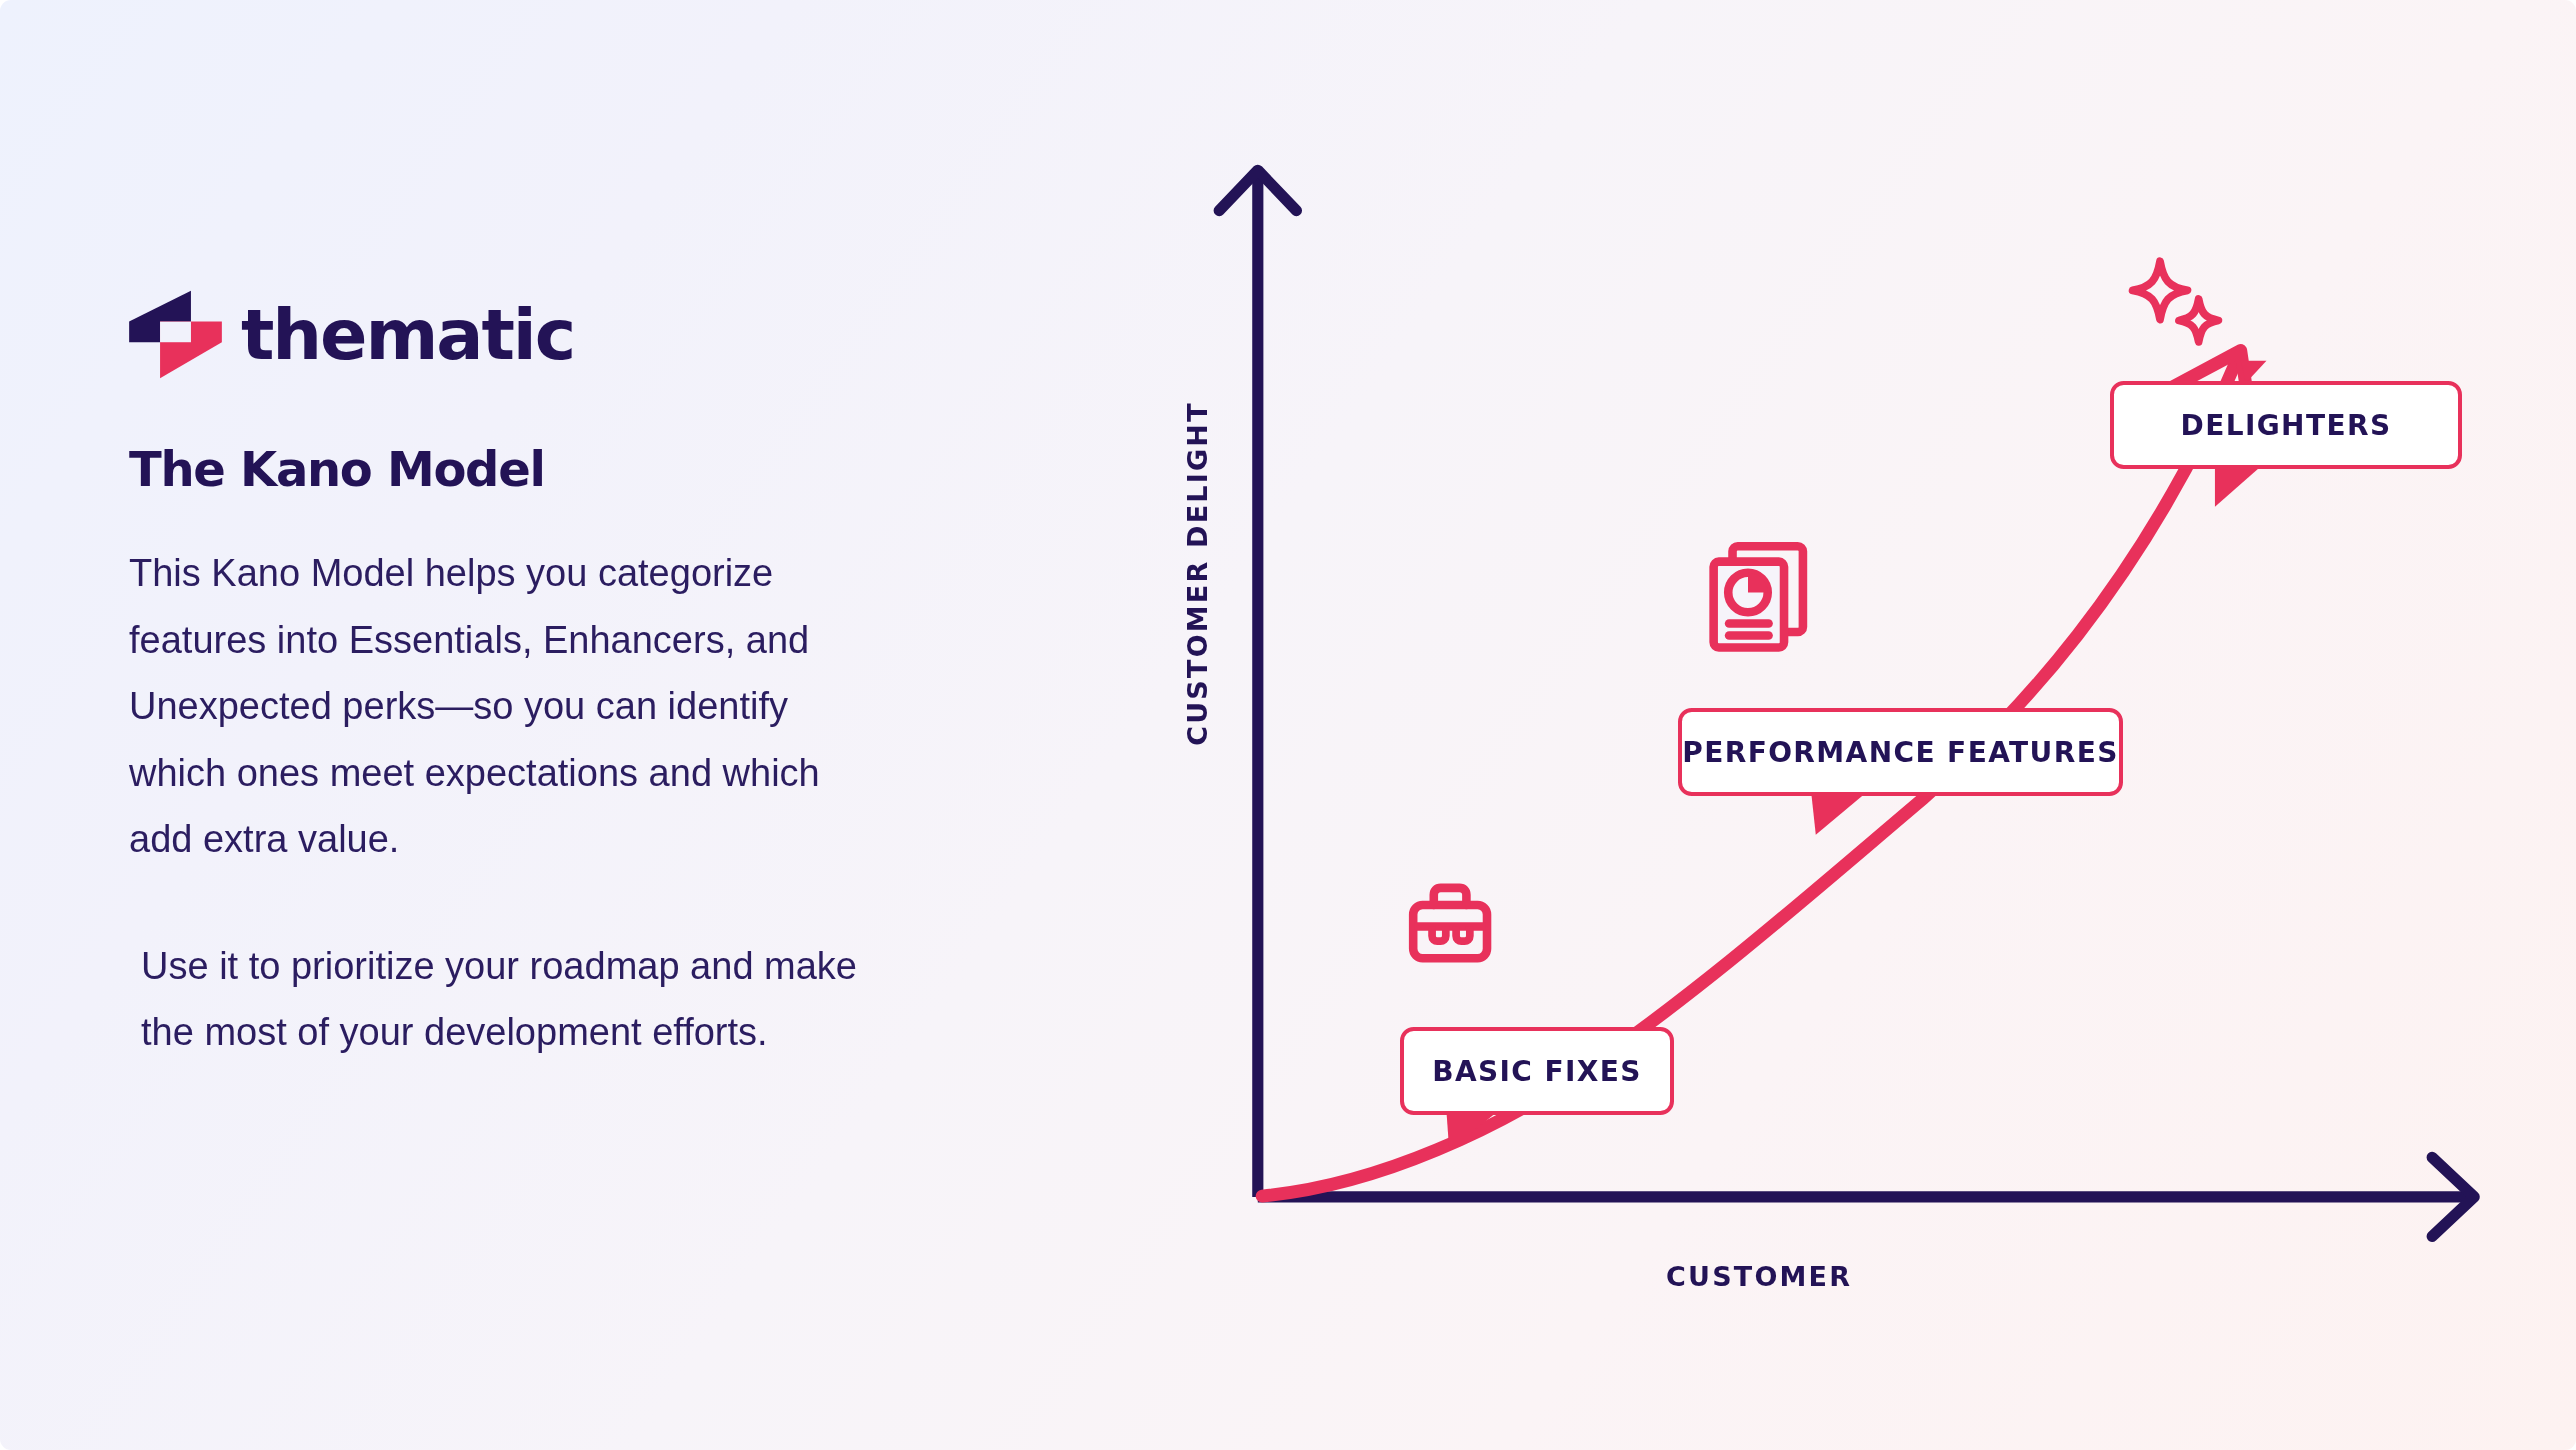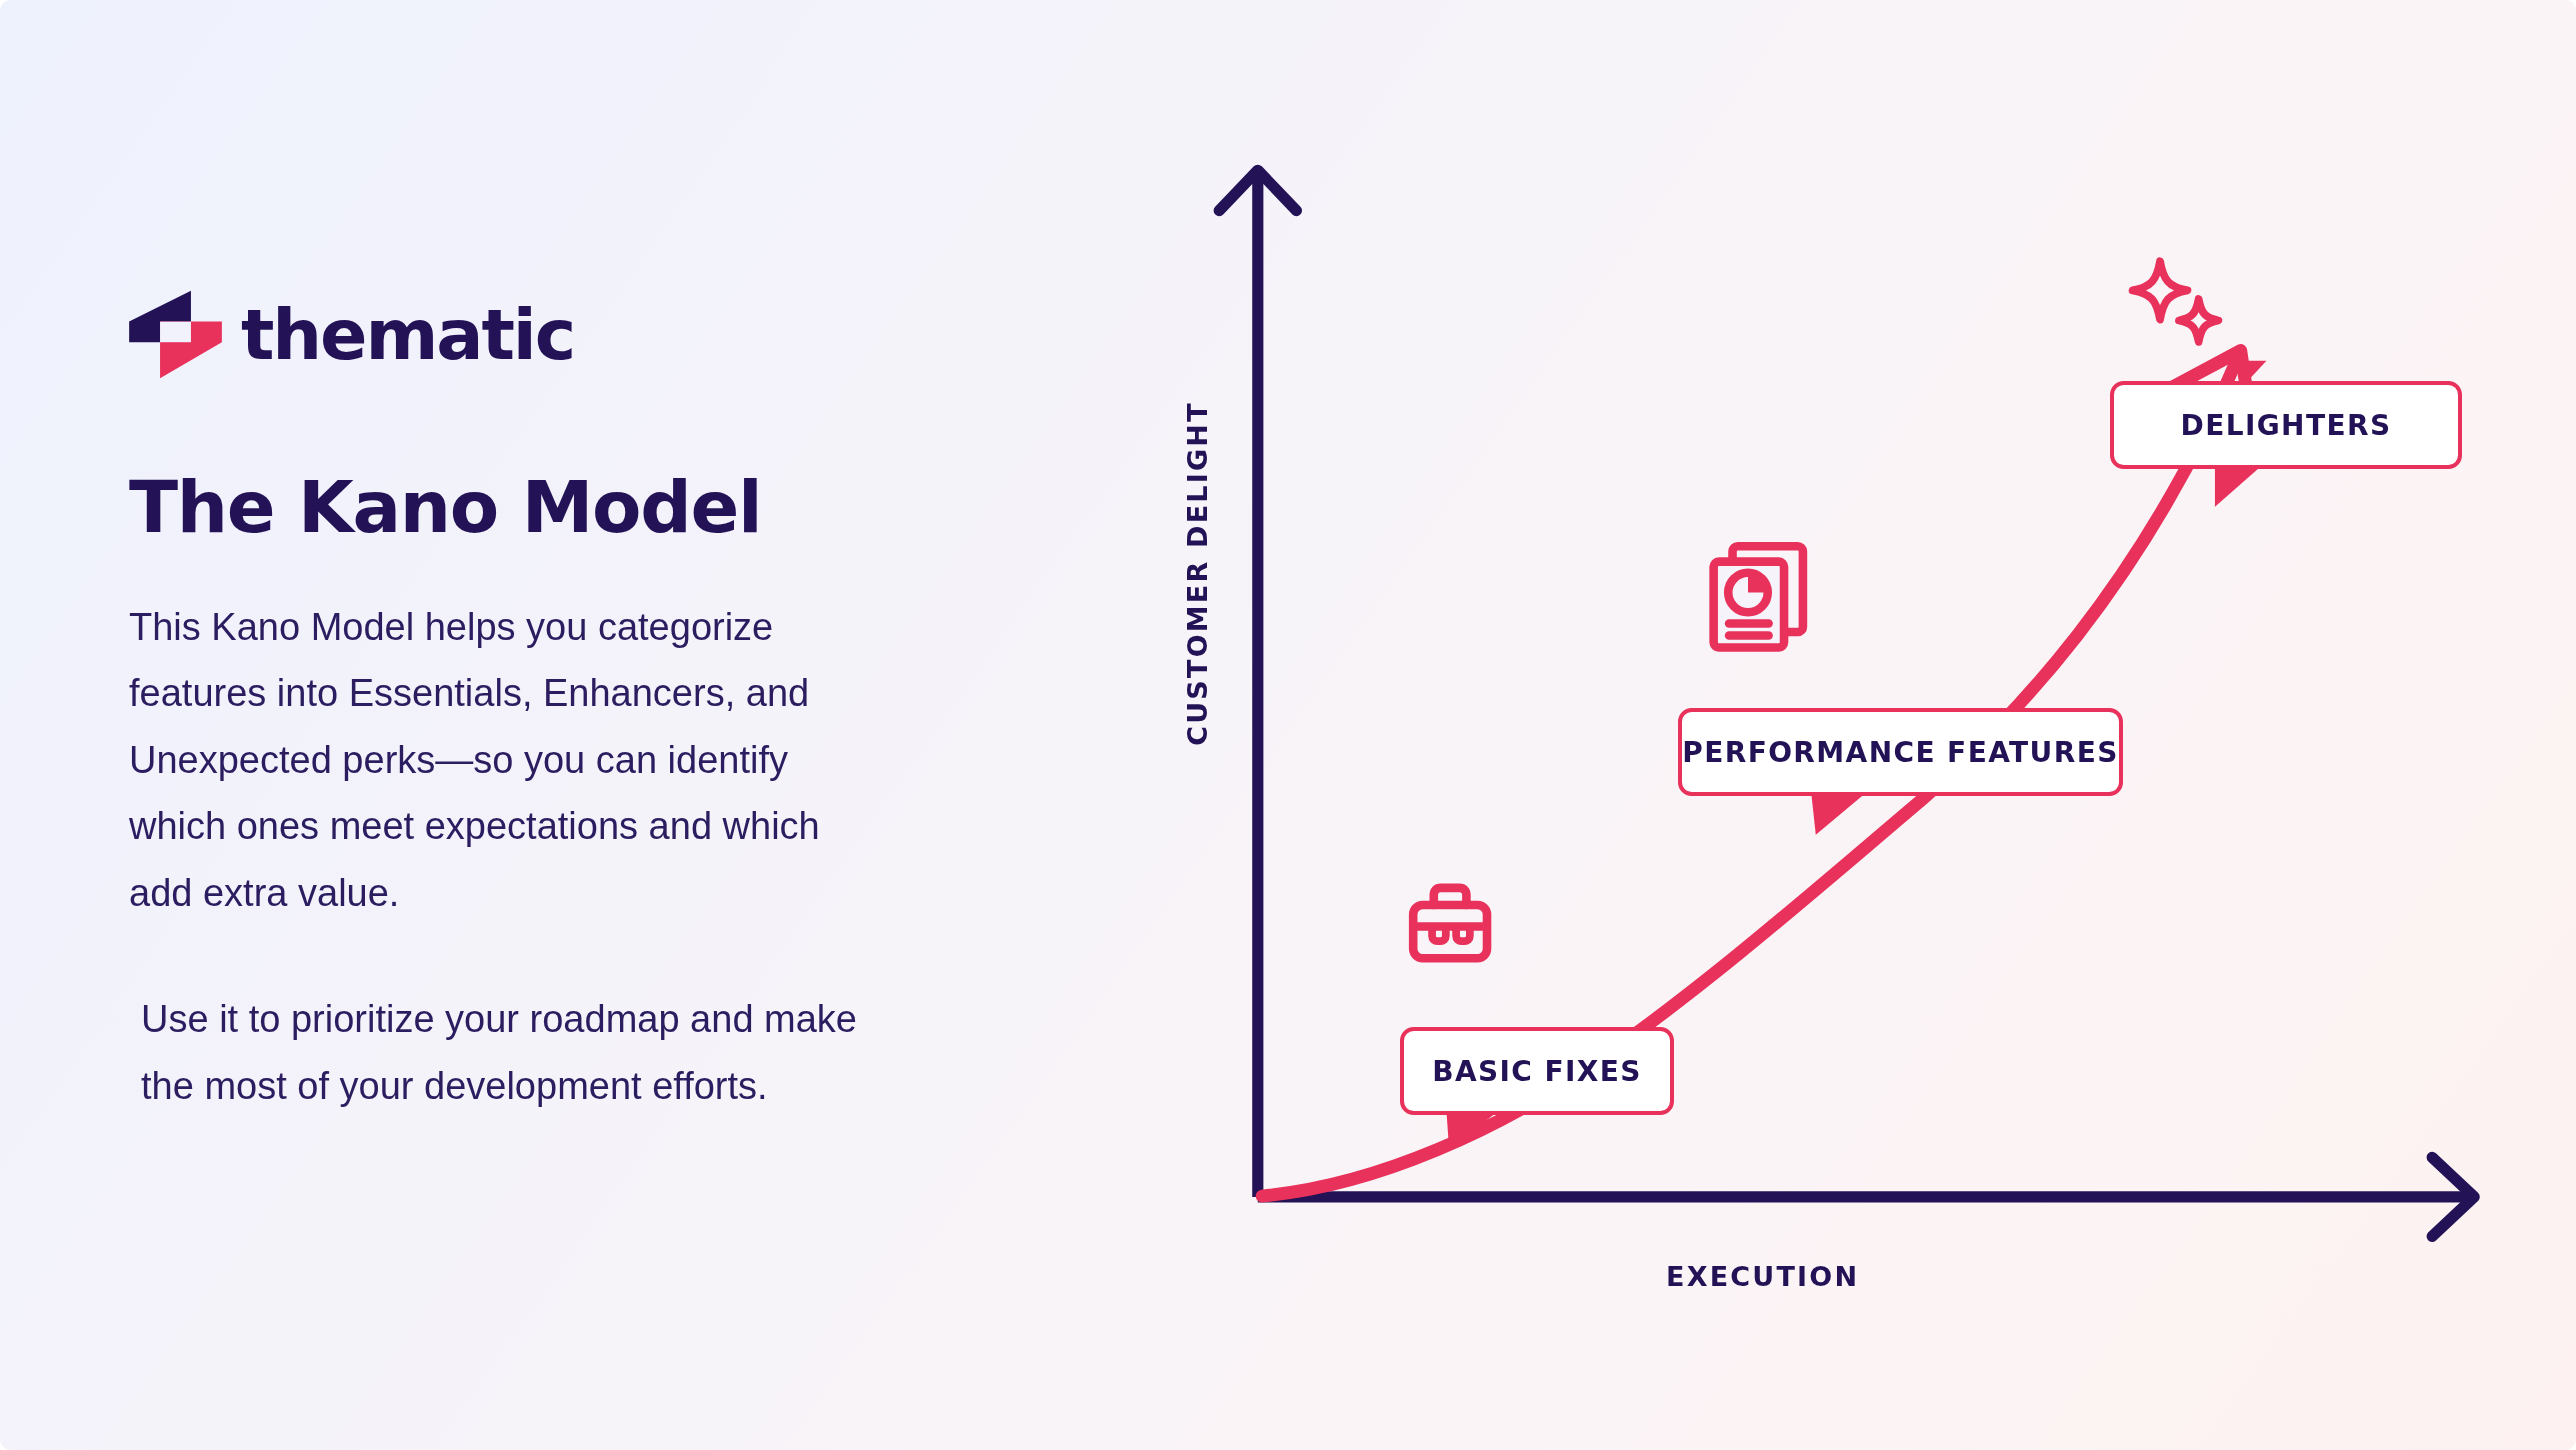--- a/index.html
+++ b/index.html
@@ -50,22 +50,22 @@
   #logo-wordmark {
     font-size: 70px;
     font-weight: 700;
     letter-spacing: -2.1px;
     color: #231356;
     line-height: 1;
     font-family: "DejaVu Sans", sans-serif;
   }
 
   #page-title {
-    margin-top: 84px;
-    font-size: 72px;
+    margin-top: 58px;
+    font-size: 48px;
     font-weight: 700;
     letter-spacing: -1.3px;
     color: #231356;
     line-height: 1.05;
     font-family: "DejaVu Sans", sans-serif;
   }
 
   .body-paragraph {
     margin-top: 46px;
     font-size: 38px;
@@ -225,21 +225,21 @@
       </g>
 
       <g class="chart-icon" transform="translate(1196,150)">
         <path d="M 40 4 C 44 26, 50 34, 72 38 C 50 42, 44 50, 40 72 C 36 50, 30 42, 8 38 C 30 34, 36 26, 40 4 Z" fill="none" stroke="#e8315b" stroke-width="9" stroke-linejoin="round"></path>
         <path d="M 85 48 C 88 64, 92 70, 108 73 C 92 76, 88 82, 85 98 C 82 82, 78 76, 62 73 C 78 70, 82 64, 85 48 Z" fill="none" stroke="#e8315b" stroke-width="9" stroke-linejoin="round"></path>
       </g>
 
     </svg>
 
     <div class="axis-label" id="y-axis-label">CUSTOMER DELIGHT</div>
-    <div class="axis-label" id="x-axis-label">EXECUTION</div>
+    <div class="axis-label" id="x-axis-label">CUSTOMER</div>
 
     <div class="callout" id="callout-basic-fixes">
       <span class="callout-label">BASIC FIXES</span>
     </div>
 
     <div class="callout" id="callout-performance-features">
       <span class="callout-label">PERFORMANCE FEATURES</span>
     </div>
 
     <div class="callout" id="callout-delighters">

